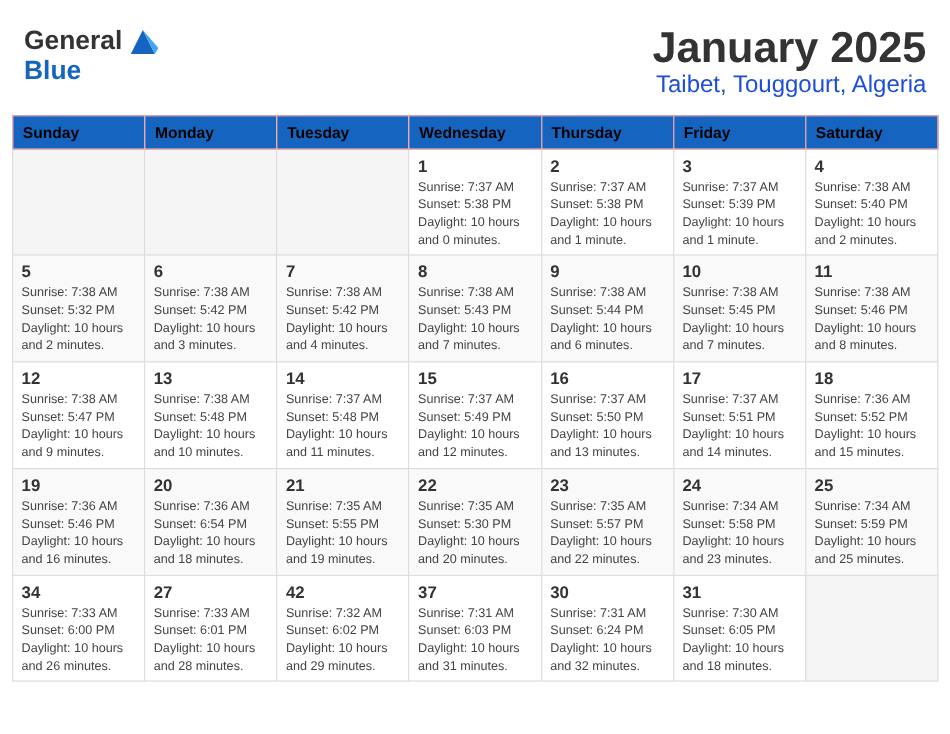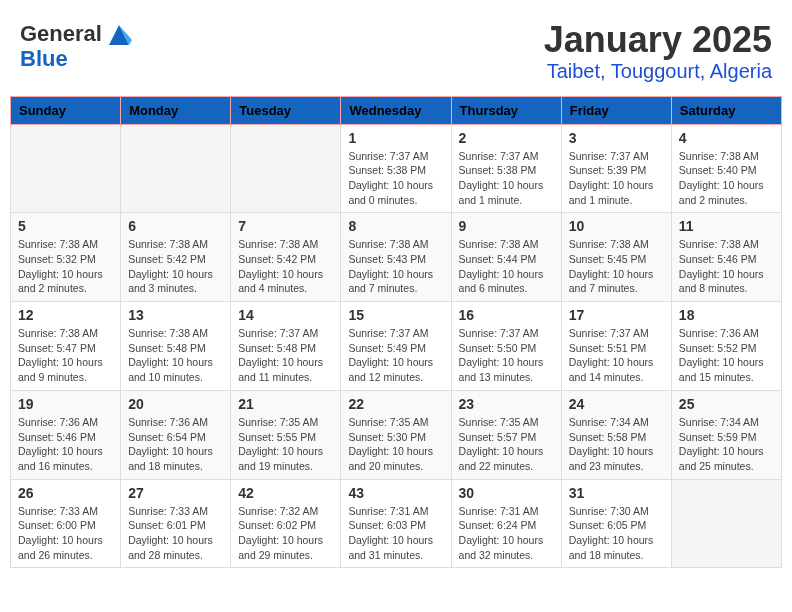--- a/index.html
+++ b/index.html
@@ -329,21 +329,21 @@
         <span class="day-number">25</span>
         <div class="day-info">
           <span>Sunrise: 7:34 AM</span><br>
           <span>Sunset: 5:59 PM</span><br>
           <span>Daylight: 10 hours and 25 minutes.</span>
         </div>
       </td>
       </tr>
       <tr>
         <td>
-        <span class="day-number">26</span>
+        <span class="day-number">34</span>
         <div class="day-info">
           <span>Sunrise: 7:33 AM</span><br>
           <span>Sunset: 6:00 PM</span><br>
           <span>Daylight: 10 hours and 26 minutes.</span>
         </div>
       </td>
         <td>
         <span class="day-number">27</span>
         <div class="day-info">
           <span>Sunrise: 7:33 AM</span><br>
@@ -353,21 +353,21 @@
       </td>
         <td>
         <span class="day-number">42</span>
         <div class="day-info">
           <span>Sunrise: 7:32 AM</span><br>
           <span>Sunset: 6:02 PM</span><br>
           <span>Daylight: 10 hours and 29 minutes.</span>
         </div>
       </td>
         <td>
-        <span class="day-number">43</span>
+        <span class="day-number">37</span>
         <div class="day-info">
           <span>Sunrise: 7:31 AM</span><br>
           <span>Sunset: 6:03 PM</span><br>
           <span>Daylight: 10 hours and 31 minutes.</span>
         </div>
       </td>
         <td>
         <span class="day-number">30</span>
         <div class="day-info">
           <span>Sunrise: 7:31 AM</span><br>

